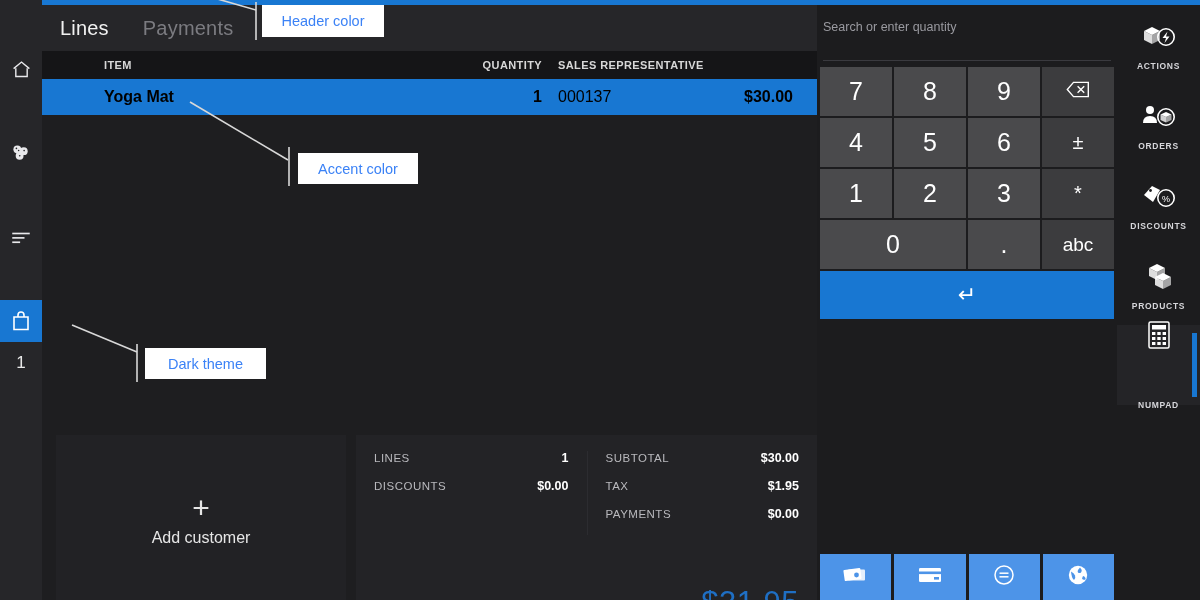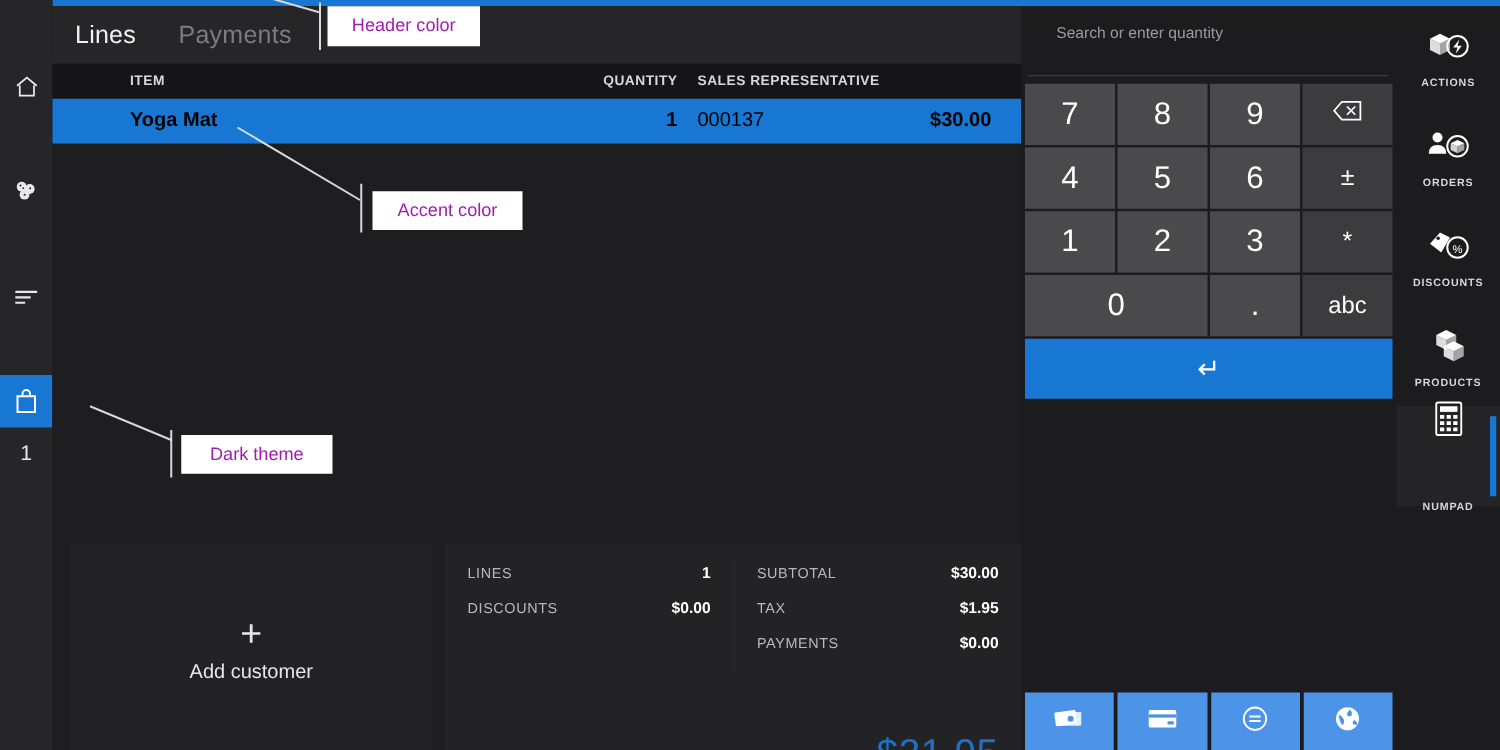--- a/index.html
+++ b/index.html
@@ -113,21 +113,21 @@
   
   .numpad-panel {
     position: absolute; left: 817px; top: 5px; width: 300px; height: 595px;
     background: #1c1c1e;
   }
   .search-area { height: 62px; padding: 12px 6px 0 6px; position: relative; }
   .search-input {
     width: 100%; background: transparent; border: none;
     color: #bdbdc2; font-size: 12.5px;
     font-family: "Liberation Sans", sans-serif;
-    padding: 2px 0 6px 0; outline: none; margin-left: 22px;
+    padding: 2px 0 6px 0; outline: none;
   }
   .search-input::placeholder { color: #9a9aa0; }
   .search-underline {
     position: absolute; left: 6px; right: 6px; bottom: 6px;
     height: 1px; background: #3a3a3f;
   }
 
   .keys {
     display: grid;
     grid-template-columns: repeat(4, 1fr);
@@ -173,21 +173,21 @@
     width: 5px; background: #1877d2;
   }
   .rr-label {
     font-size: 8.5px; color: #d6d6da; letter-spacing: .7px; margin-top: 6px;
     font-weight: bold;
   }
   .rr-icon { height: 36px; display: flex; align-items: center; justify-content: center; }
 
   
   .callout {
-    position: absolute; background: #ffffff; color: #a21caf;
+    position: absolute; background: #ffffff; color: #3b82f6;
     font-size: 14.5px; display: flex; align-items: center;
     justify-content: center; white-space: nowrap;
     font-family: "Liberation Sans", sans-serif;
   }
   #callout-header { left: 262px; top: 5px;  width: 122px; height: 32px; }
   #callout-accent { left: 298px; top: 153px; width: 120px; height: 31px; }
   #callout-theme  { left: 145px; top: 348px; width: 121px; height: 31px; }
   .anno-svg { position: absolute; left: 0; top: 0; width: 1200px; height: 600px; pointer-events: none; }
 </style>
 </head>

